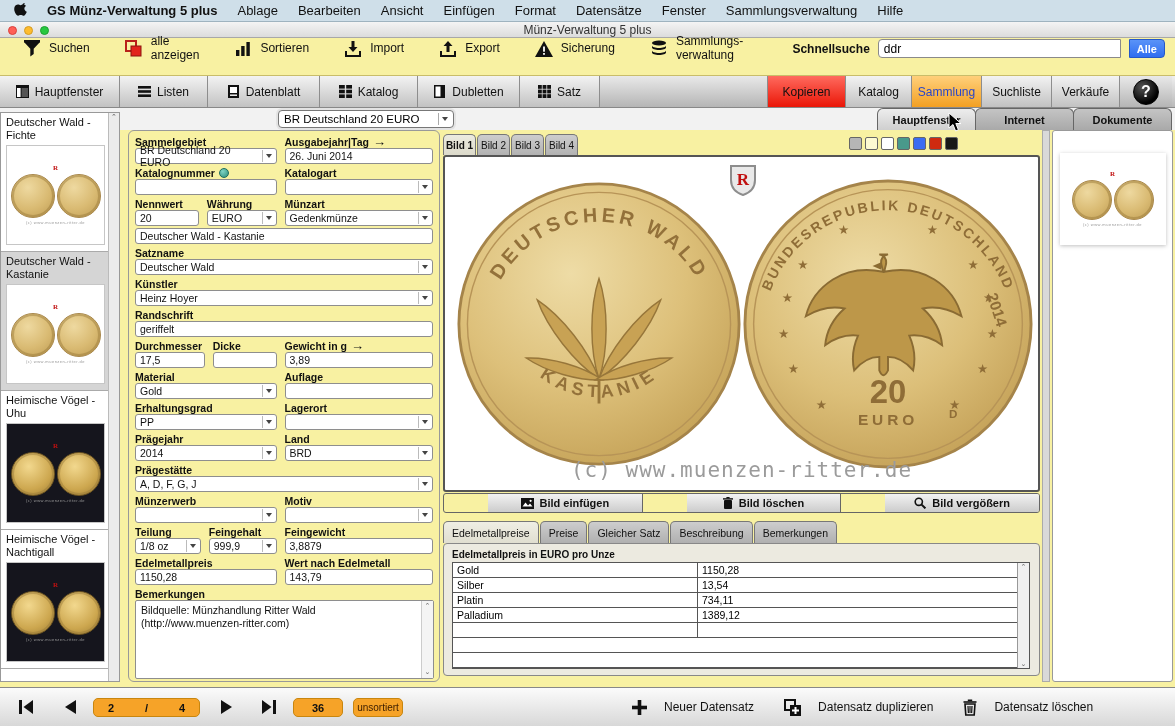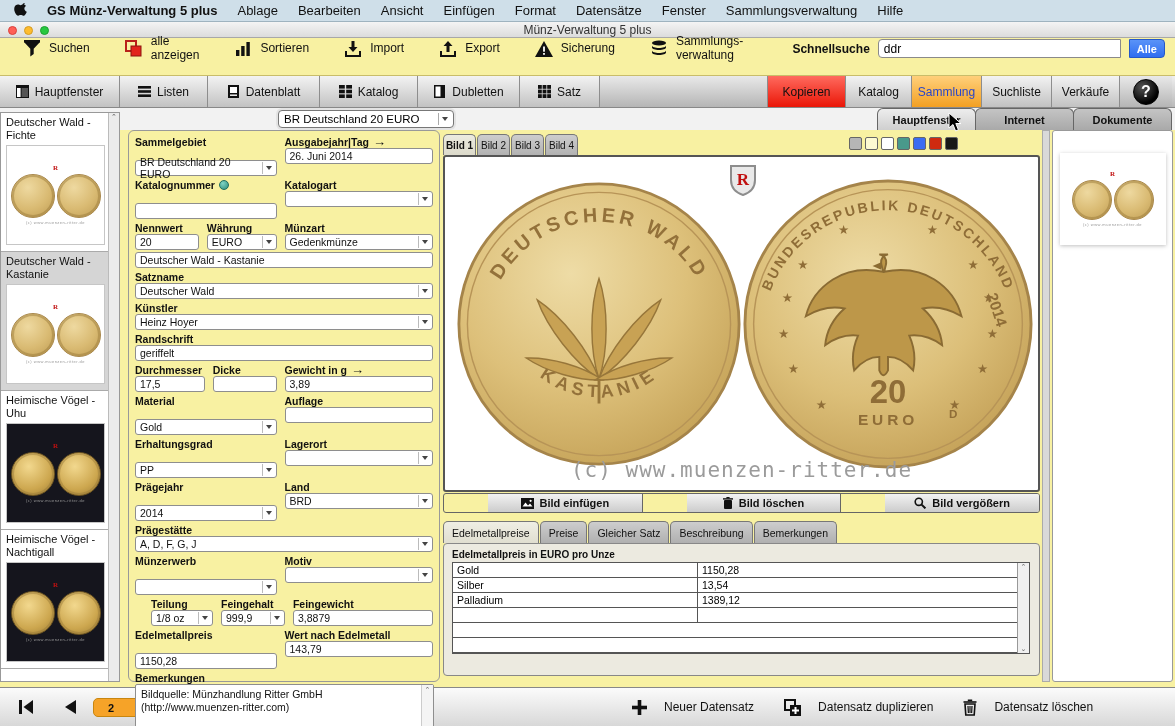--- a/index.html
+++ b/index.html
@@ -86,22 +86,22 @@
   .frow { display:flex; gap:8px; margin-bottom:2px; }
   .fcol { display:flex; flex-direction:column; }
   .flabel { font-size:10.5px; font-weight:bold; color:#111; height:13px; display:flex; align-items:center; gap:4px; white-space:nowrap;}
   .arrow-ic { font-size:13px; font-weight:bold; line-height:1;}
   .globe-ic { width:10px; height:10px; border-radius:50%; background:radial-gradient(circle at 35% 30%, #7fd4c4, #2e8d7b); border:1px solid #1f6d5e; display:inline-block;}
   .inp, .selbox { height:16px; background:#fff; border:1px solid #8e8e8e; border-radius:3px; font-size:10.5px; color:#111;
                   display:flex; align-items:center; padding:0 4px; position:relative; }
   .selbox { padding-right:16px; }
   .selbox .chevbox { position:absolute; right:1px; top:1px; bottom:1px; width:13px; border-left:1px solid #bbb; display:flex; align-items:center; justify-content:center;}
   .chev-tri { width:0; height:0; border-left:3.5px solid transparent; border-right:3.5px solid transparent; border-top:4px solid #444; }
-  .w-full { width:299px; } .w-left { width:142px;gap:12px; } .w-right { width:149px; }
-  .w-a { width:64px; } .w-b { width:70px; } .w-c { width:66px;margin-left:16px; } .w-d { width:68px; }
+  .w-full { width:299px; } .w-left { width:142px; } .w-right { width:149px; }
+  .w-a { width:64px; } .w-b { width:70px; } .w-c { width:66px; } .w-d { width:68px; }
   .ftext { position:relative; width:299px; height:79px; background:#fff; border:1px solid #8e8e8e; border-radius:2px;
            font-size:10.5px; padding:3px 16px 3px 5px; line-height:1.25; color:#111;}
   .ftext .vscroll { position:absolute; right:0; top:0; width:12px; height:100%; border-left:1px solid #ccc; background:#f4f4f4;
                     display:flex; flex-direction:column; justify-content:space-between; align-items:center; font-size:7px; color:#666; padding:1px 0;}
 
   
   .bild-tabs { position:absolute; left:443px; top:134px; display:flex; z-index:4;}
   .btab { width:33px; height:21px; font-size:10px; display:flex; align-items:center; justify-content:center; color:#111;
           border:1px solid #777; border-bottom:none; border-radius:5px 5px 0 0; background:linear-gradient(#cdcdcd,#b2b2b2); margin-right:1px;}
   .btab.active { background:linear-gradient(#ecebdf,#dcdacb); font-weight:bold;}
@@ -652,21 +652,21 @@
       <div class="fcol w-right">
           <span class="flabel">Wert nach Edelmetall</span>
         <div class="inp">
             <span>143,79</span>
           </div>
         </div>
     </div>
     <div class="frow">
         <div class="fcol w-full">
           <span class="flabel">Bemerkungen</span>
-      <div class="ftext"><span>Bildquelle: Münzhandlung Ritter GmbH (http://www.muenzen-ritter.com)</span>
+      <div class="ftext"><span>Bildquelle: Münzhandlung Ritter Wald (http://www.muenzen-ritter.com)</span>
         <span class="vscroll">
               <span>⌃</span>
               <span>⌄</span>
             </span></div>
         </div>
       </div>
   </div>
 
   <div class="bild-tabs">
     <div class="btab active">Bild 1</div>
@@ -780,20 +780,24 @@
     <div class="mtable">
       <div class="mrow">
           <div class="mcell1">Gold</div>
           <div class="mcell2">1150,28</div>
         </div>
       <div class="mrow">
           <div class="mcell1">Silber</div>
           <div class="mcell2">13,54</div>
         </div>
       <div class="mrow">
+          <div class="mcell1">Platin</div>
+          <div class="mcell2">734,11</div>
+        </div>
+      <div class="mrow">
           <div class="mcell1">Palladium</div>
           <div class="mcell2">1389,12</div>
         </div>
       <div class="mrow">
           <div class="mcell1"></div>
           <div class="mcell2"></div>
         </div>
       <div class="mrow nodiv">
           <div class="mcell1"></div>
         </div>

